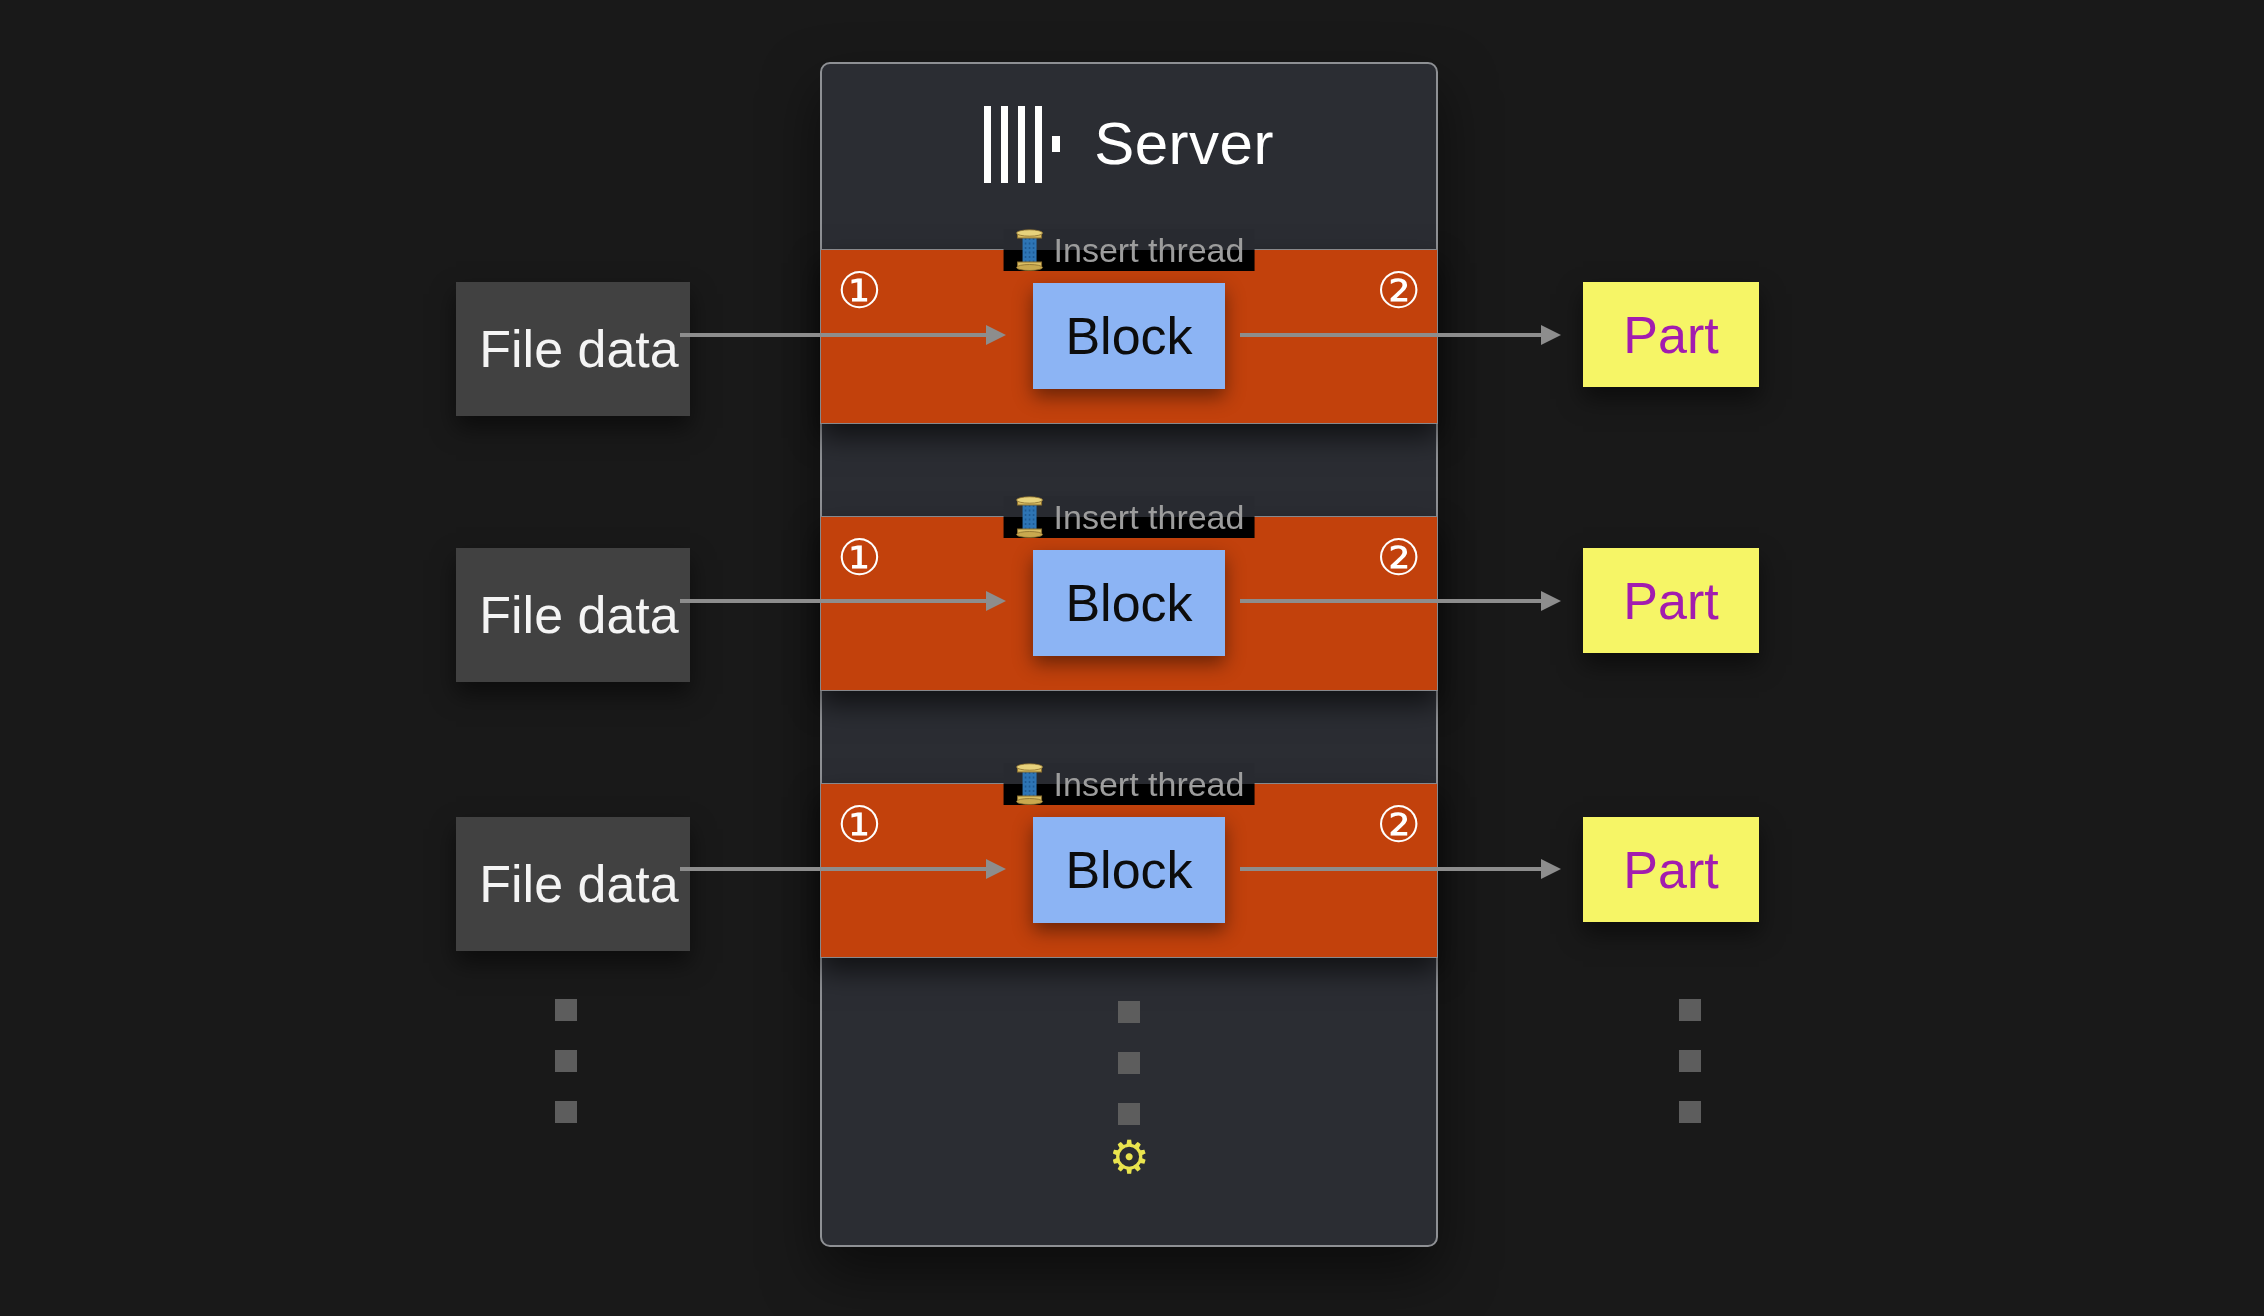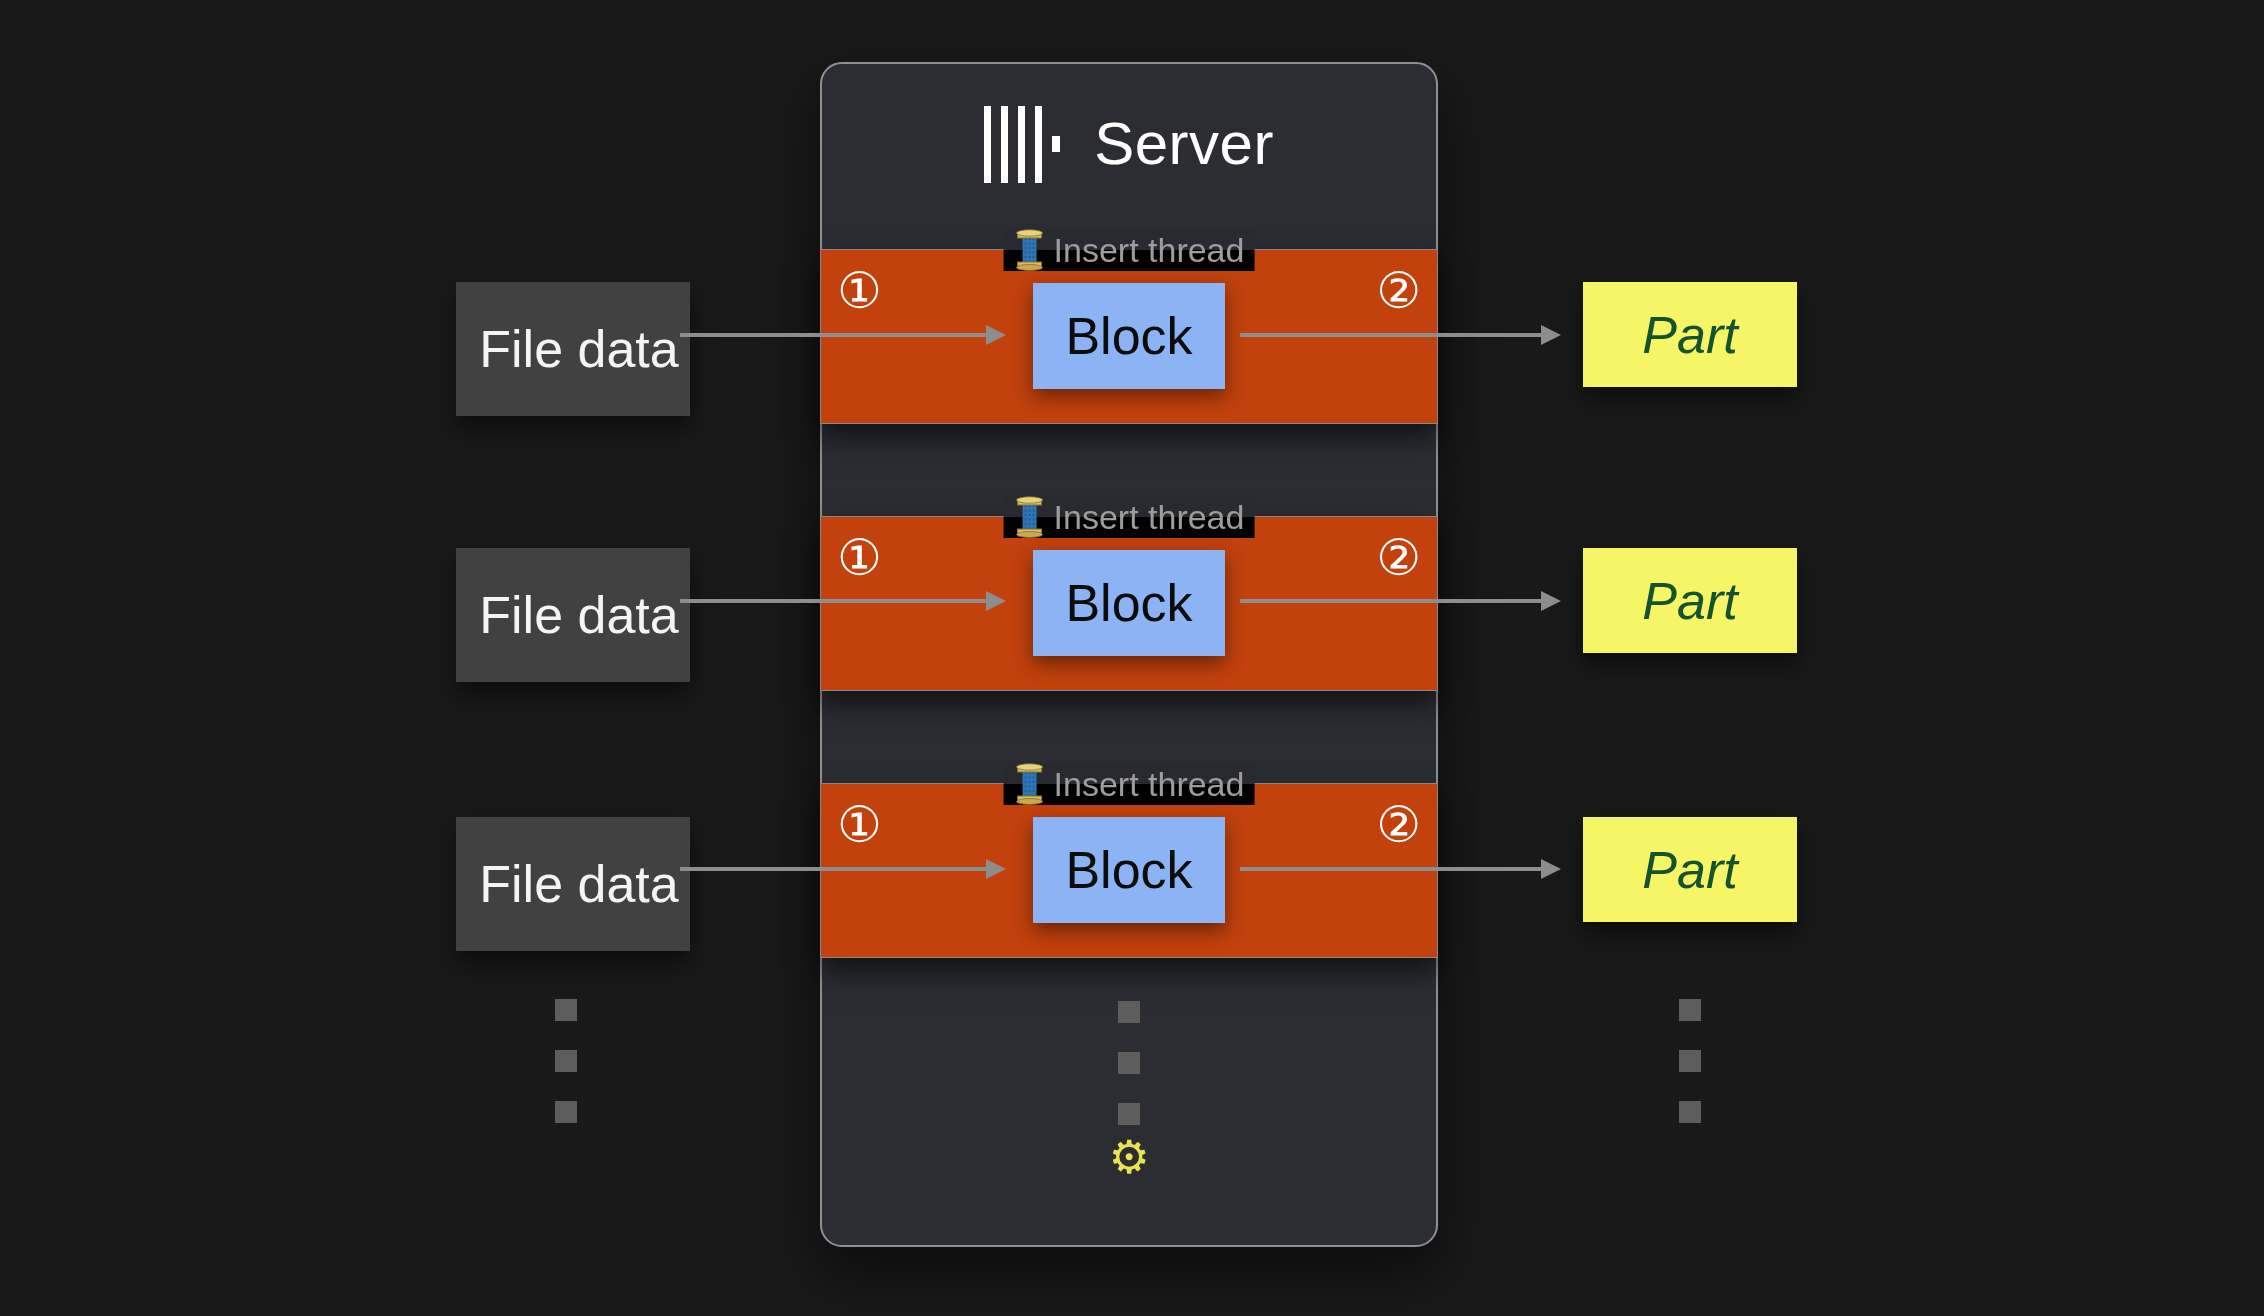--- a/index.html
+++ b/index.html
@@ -4,21 +4,21 @@
 <style>
   html,body{margin:0;padding:0;background:#191919;}
   .stage{
     position:relative;width:2264px;height:1316px;overflow:hidden;
     background:#191919;font-family:"Liberation Sans",sans-serif;
   }
   
   .server-panel{
     position:absolute;left:820px;top:62px;width:618px;height:1185px;
     box-sizing:border-box;background:#2b2d33;border:2px solid #8e9094;
-    border-radius:22px;box-shadow:0 26px 55px rgba(0,0,0,.5);
+    border-radius:10px;box-shadow:0 26px 55px rgba(0,0,0,.5);
   }
   .server-header{
     position:absolute;left:0;right:0;top:30px;height:100px;
     display:flex;align-items:center;justify-content:center;gap:34px;
   }
   .ch-logo{display:flex;align-items:center;gap:10px;height:77px;}
   .ch-logo .bar{width:7px;height:77px;background:#ffffff;}
   .ch-logo .dot{width:8px;height:16px;background:#ffffff;}
   .server-title{font-size:60px;color:#ffffff;letter-spacing:.5px;line-height:1;}
   
@@ -47,23 +47,23 @@
     display:flex;align-items:center;justify-content:center;font-size:52px;
     box-shadow:0 8px 18px rgba(0,0,0,.45);
   }
   
   .input-box{
     position:absolute;left:456px;width:222px;height:134px;background:#414141;
     color:#f4f4f4;display:flex;align-items:center;justify-content:center;
     font-size:52px;box-shadow:0 12px 22px rgba(0,0,0,.5);padding-left:12px;
   }
   .output-box{
-    position:absolute;left:1583px;width:214px;height:105px;background:#f6f566;
-    color:#14532d;display:flex;align-items:center;justify-content:center;
-    font-size:52px;box-shadow:0 12px 22px rgba(0,0,0,.5);font-style:italic;
+    position:absolute;left:1583px;width:176px;height:105px;background:#f6f566;
+    color:#a21caf;display:flex;align-items:center;justify-content:center;
+    font-size:52px;box-shadow:0 12px 22px rgba(0,0,0,.5);
   }
   .row0{top:282px}.row1{top:548px}.row2{top:817px}
   
   .arrow-line{position:absolute;height:4px;background:#8d8d8d;}
   .arrow-head{
     position:absolute;width:0;height:0;
     border-top:10px solid transparent;border-bottom:10px solid transparent;
     border-left:20px solid #8d8d8d;
   }
   

